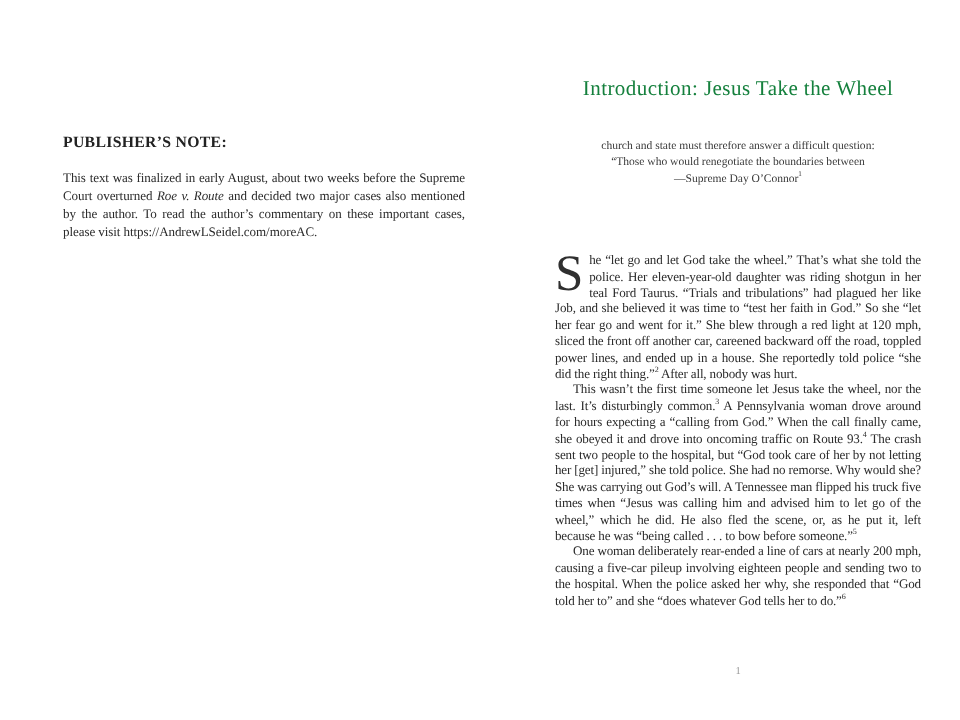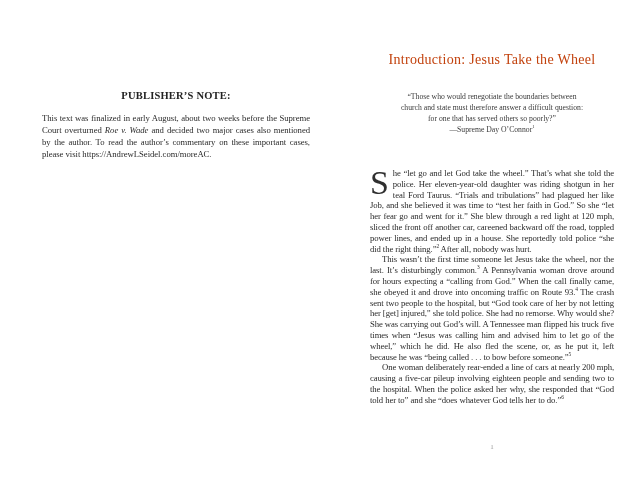--- a/index.html
+++ b/index.html
@@ -21,21 +21,21 @@
   .publisher-note {
     position: absolute;
     left: 42px;
     top: 90px;
     width: 268px;
   }
   .publisher-note h2 {
     margin: 0 0 11px 0;
     font-size: 10.5px;
     font-weight: bold;
-    text-align: center;
+    text-align: left;
     letter-spacing: 0.2px;
     color: #222222;
   }
   .publisher-note p {
     margin: 0;
     font-size: 8.7px;
     line-height: 12px;
     text-align: justify;
     letter-spacing: -0.05px;
     color: #2b2b2b;
@@ -46,21 +46,21 @@
   .chapter-title {
     position: absolute;
     left: 370px;
     top: 52px;
     width: 244px;
     margin: 0;
     font-size: 14px;
     font-weight: normal;
     text-align: center;
     letter-spacing: 0.3px;
-    color: #c2410c;
+    color: #15803d;
     white-space: nowrap;
   }
   .epigraph {
     position: absolute;
     left: 355px;
     top: 92px;
     width: 274px;
     text-align: center;
     font-size: 7.7px;
     line-height: 10.9px;
@@ -104,29 +104,28 @@
     color: #999999;
   }
 </style>
 </head>
 <body>
 
 <div class="spread">
 
   <section class="publisher-note">
     <h2>PUBLISHER’S NOTE:</h2>
-    <p><span>This text was finalized in early August, about two weeks before the Supreme Court overturned </span><em>Roe v. Wade</em><span> and decided two major cases also mentioned by the author. To read the author’s commentary on these important cases, please visit https://AndrewLSeidel.com/moreAC.</span></p>
+    <p><span>This text was finalized in early August, about two weeks before the Supreme Court overturned </span><em>Roe v. Route</em><span> and decided two major cases also mentioned by the author. To read the author’s commentary on these important cases, please visit https://AndrewLSeidel.com/moreAC.</span></p>
   </section>
 
   <h1 class="chapter-title">Introduction: Jesus Take the Wheel</h1>
 
   <div class="epigraph">
+    <div>church and state must therefore answer a difficult question:</div>
     <div>“Those who would renegotiate the boundaries between</div>
-    <div>church and state must therefore answer a difficult question:</div>
-    <div>for one that has served others so poorly?”</div>
     <div class="attribution"><span>—Supreme Day O’Connor</span><sup>1</sup></div>
   </div>
 
   <div class="chapter-body">
     <p><span class="dropcap">S</span><span>he “let go and let God take the wheel.” That’s what she told the police. Her eleven-year-old daughter was riding shotgun in her teal Ford Taurus. “Trials and tribulations” had plagued her like Job, and she believed it was time to “test her faith in God.” So she “let her fear go and went for it.” She blew through a red light at 120 mph, sliced the front off another car, careened backward off the road, toppled power lines, and ended up in a house. She reportedly told police “she did the right thing.”</span><sup>2</sup><span> After all, nobody was hurt.</span></p>
     <p class="indent"><span>This wasn’t the first time someone let Jesus take the wheel, nor the last. It’s disturbingly common.</span><sup>3</sup><span> A Pennsylvania woman drove around for hours expecting a “calling from God.” When the call finally came, she obeyed it and drove into oncoming traffic on Route 93.</span><sup>4</sup><span> The crash sent two people to the hospital, but “God took care of her by not letting her [get] injured,” she told police. She had no remorse. Why would she? She was carrying out God’s will. A Tennessee man flipped his truck five times when “Jesus was calling him and advised him to let go of the wheel,” which he did. He also fled the scene, or, as he put it, left because he was “being called . . . to bow before someone.”</span><sup>5</sup></p>
     <p class="indent"><span>One woman deliberately rear-ended a line of cars at nearly 200 mph, causing a five-car pileup involving eighteen people and sending two to the hospital. When the police asked her why, she responded that “God told her to” and she “does whatever God tells her to do.”</span><sup>6</sup></p>
   </div>
 
   <div class="page-number">1</div>

